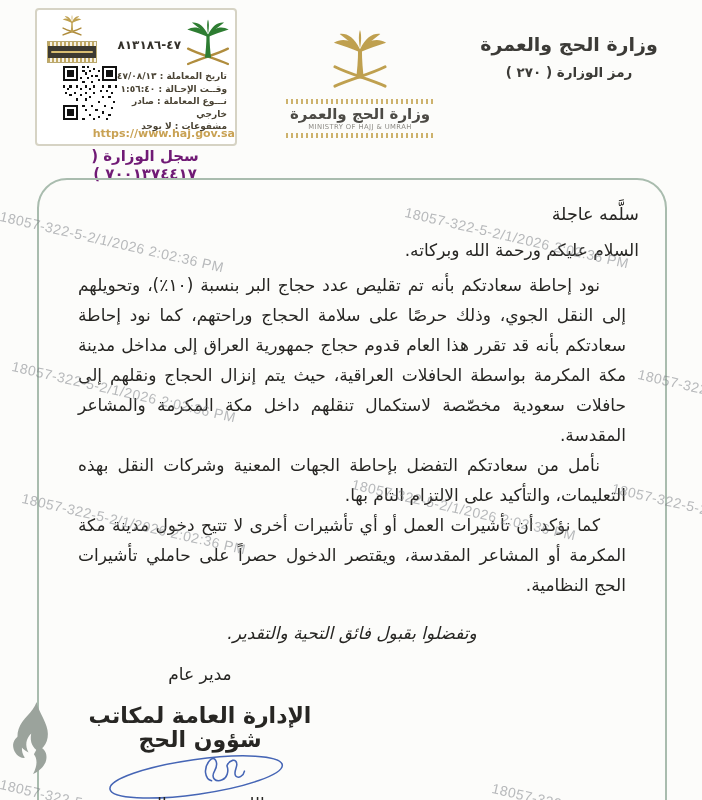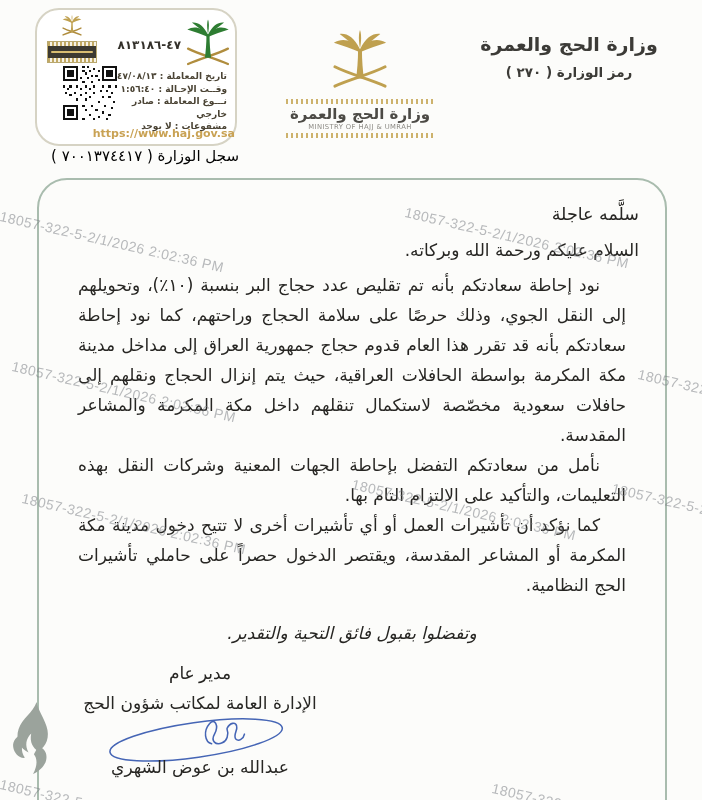--- a/index.html
+++ b/index.html
@@ -2,37 +2,37 @@
 <html lang="ar"><head>
 <meta charset="utf-8">
 <style>
   html,body{margin:0;padding:0;}
   .page{
     position:relative;width:702px;height:800px;overflow:hidden;
     background:#fcfcfa;font-family:"DejaVu Sans",sans-serif;color:#2b2a26;
   }
   
   .stamp-card{position:absolute;left:35px;top:8px;width:202px;height:138px;
-    background:#fff;border:2px solid #d6d3c4;border-radius:24px;box-sizing:border-box;}
+    background:#fff;border:2px solid #d6d3c4;border-radius:4px;box-sizing:border-box;}
   .mini-stamp{position:absolute;left:10px;top:5px;width:50px;text-align:center;}
   .mini-emblem{width:22px;height:22px;display:inline-block;}
   .mini-band{margin-top:0;border:1px solid #b9a86f;background:#f6f2e6;}
   .mini-band-top,.mini-band-bot{height:4px;background:repeating-linear-gradient(90deg,#c2a964 0 2px,#f6f2e6 2px 4px);}
   .mini-band-dark{height:12px;background:#3c3931;position:relative;}
   .mini-band-dark::after{content:"";position:absolute;left:3px;right:3px;top:5px;height:2px;background:#d8bd72;border-radius:2px;}
   .card-emblem{position:absolute;right:4px;top:8px;width:46px;height:52px;}
   .card-ref{position:absolute;right:54px;top:28px;font-size:12px;font-weight:bold;
     color:#33302a;direction:ltr;letter-spacing:1px;}
   .card-details{position:absolute;right:8px;top:60px;width:128px;direction:rtl;text-align:right;
     font-size:9px;font-weight:bold;color:#4a4334;line-height:12.5px;}
   .qr{position:absolute;left:26px;top:56px;width:54px;height:54px;}
   .card-url{position:absolute;bottom:4px;left:0;right:0;text-align:right;
     font-size:11px;font-weight:bold;color:#c9a254;direction:ltr;padding-left:28px;}
   .registry{position:absolute;left:46px;top:147px;width:198px;text-align:center;
-    font-size:15px;font-weight:normal;color:#000000;direction:rtl;}
+    font-size:15px;font-weight:bold;color:#701a75;direction:rtl;}
   
   .center-logo{position:absolute;left:286px;top:28px;width:148px;text-align:center;}
   .logo-palm{width:58px;height:66px;}
   .band-line{height:5px;background:repeating-linear-gradient(90deg,#cdb26c 0 2px,rgba(0,0,0,0) 2px 5px);margin:1px 0;}
   .band-ar{font-size:15px;font-weight:bold;color:#4c4a45;direction:rtl;line-height:18px;}
   .band-en{font-size:6.8px;color:#8d8b85;font-weight:normal;letter-spacing:.4px;line-height:9px;}
   
   .header-right{position:absolute;left:442px;top:24px;width:254px;text-align:center;direction:rtl;color:#3c3b37;}
   .hr-kingdom{font-size:22px;font-weight:bold;}
   .hr-ministry{font-size:19px;font-weight:bold;margin-top:9px;}
@@ -43,22 +43,22 @@
     direction:rtl;padding:8px 26px;color:#272623;z-index:1;}
   .urgency{text-align:center;font-size:13px;font-weight:bold;line-height:20px;}
   .recipient-row{display:flex;justify-content:space-between;align-items:baseline;
     margin-top:14px;font-size:17.5px;padding-left:18px;line-height:24px;}
   .greeting{margin-top:12px;font-size:17px;line-height:24px;}
   .letter-par{margin:8px 13px 0;font-size:17px;line-height:30px;text-align:justify;text-indent:26px;}
   .letter-par + .letter-par{margin-top:0;}
   .closing{margin-top:18px;text-align:center;font-size:17px;line-height:30px;font-style:italic;}
   .sig-block{width:250px;margin:14px 10px 0 auto;direction:rtl;text-align:center;}
   .sig-block{margin-right:auto;margin-left:10px;}
-  .sig-t1{font-size:17px;line-height:24px;font-family:Liberation Serif, serif;}
-  .sig-t2{font-size:17px;line-height:24px;margin-top:5px;}
+  .sig-t1{font-size:17px;line-height:24px;}
+  .sig-t2{font-size:22px;line-height:24px;margin-top:18px;font-weight:bold;}
   .sig-svg{display:block;margin:-6px auto -12px;width:200px;height:58px;}
   .sig-name{font-size:17px;font-weight:normal;line-height:24px;}
   
   .wm{position:absolute;font-size:14px;color:rgba(125,130,134,.55);white-space:nowrap;
     transform:rotate(13deg);transform-origin:left center;letter-spacing:.5px;z-index:5;
     font-family:"Liberation Sans",sans-serif;}
   .flame-logo{position:absolute;left:6px;top:698px;width:54px;height:80px;z-index:4;}
 </style>
 </head>
 <body>

